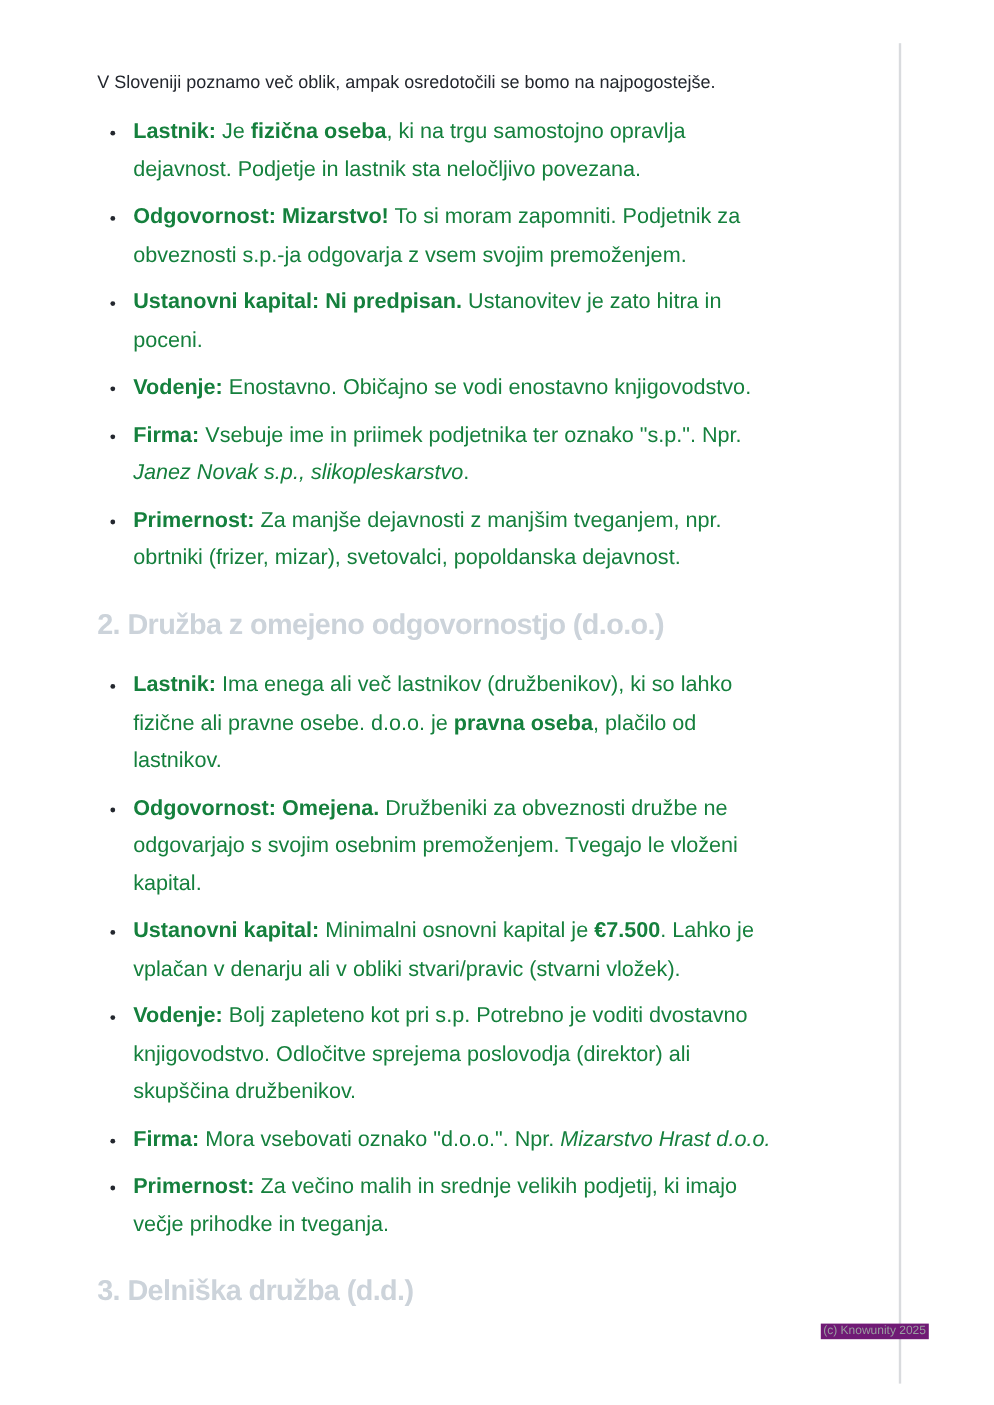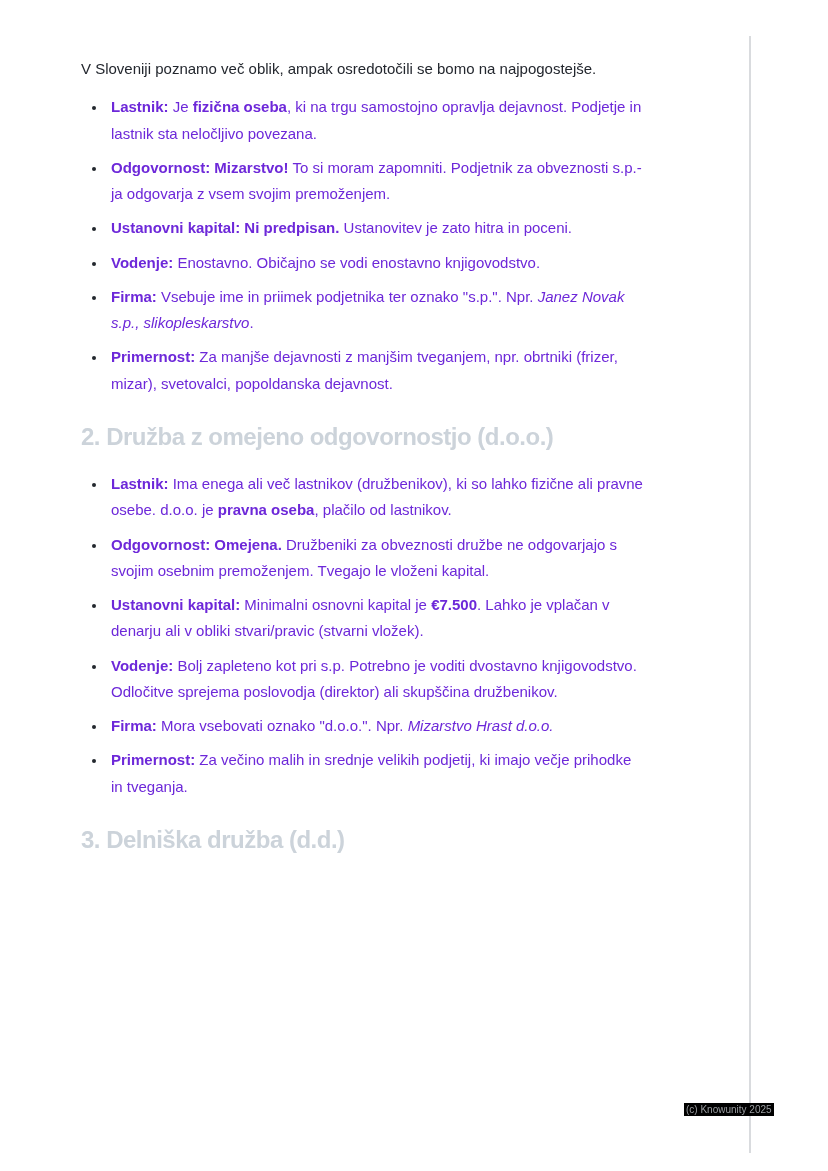--- a/index.html
+++ b/index.html
@@ -33,23 +33,23 @@
   }
   .section-heading.first { margin-top: 30px; }
   .bullet-list {
     margin: 12px 0 0 0;
     padding: 0 0 0 26px;
     list-style: disc;
   }
   .bullet-list li {
     margin: 0 0 8px 0;
     padding-left: 4px;
-    font-size: 15px;
+    font-size: 18px;
     line-height: 1.75;
-    color: #6d28d9;
+    color: #15803d;
   }
   .bullet-list li::marker { color: #23272e; font-size: 13px; }
   .seg-b { font-weight: 700; }
   .seg-i { font-style: italic; }
   .callout {
     margin: 8px 0 0 0;
     background: #eef0f2;
     border-left: 5px solid #3e4c5c;
     padding: 18px 24px 18px 24px;
     box-sizing: border-box;
@@ -66,21 +66,21 @@
     position: absolute;
     left: 749px; top: 36px; bottom: 18px;
     width: 2px;
     background: #d9dbde;
   }
   .footer {
     position: absolute;
     left: 684px; top: 1103px;
     font-size: 10px;
     color: #9a9da1;
-    background: #000000;
+    background: #701a75;
     padding: 1px 2px;
     white-space: nowrap;
   }
 </style>
 </head>
 <body>
 
 <div class="page">
   <div class="content">
 

